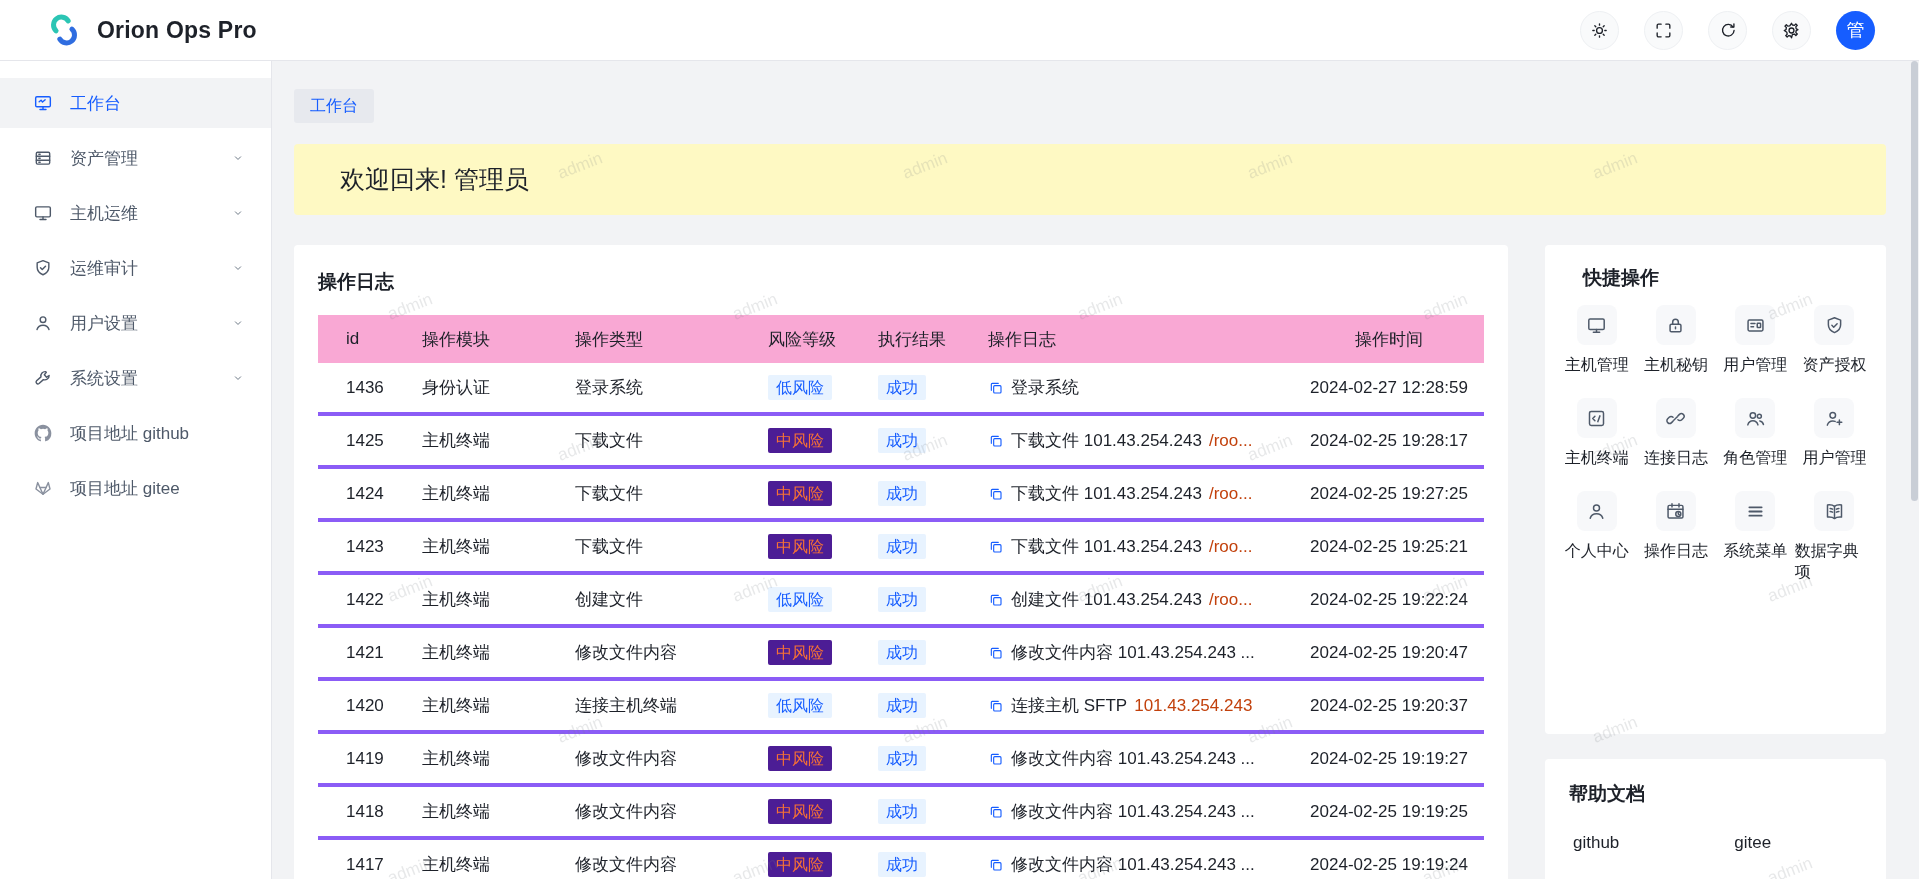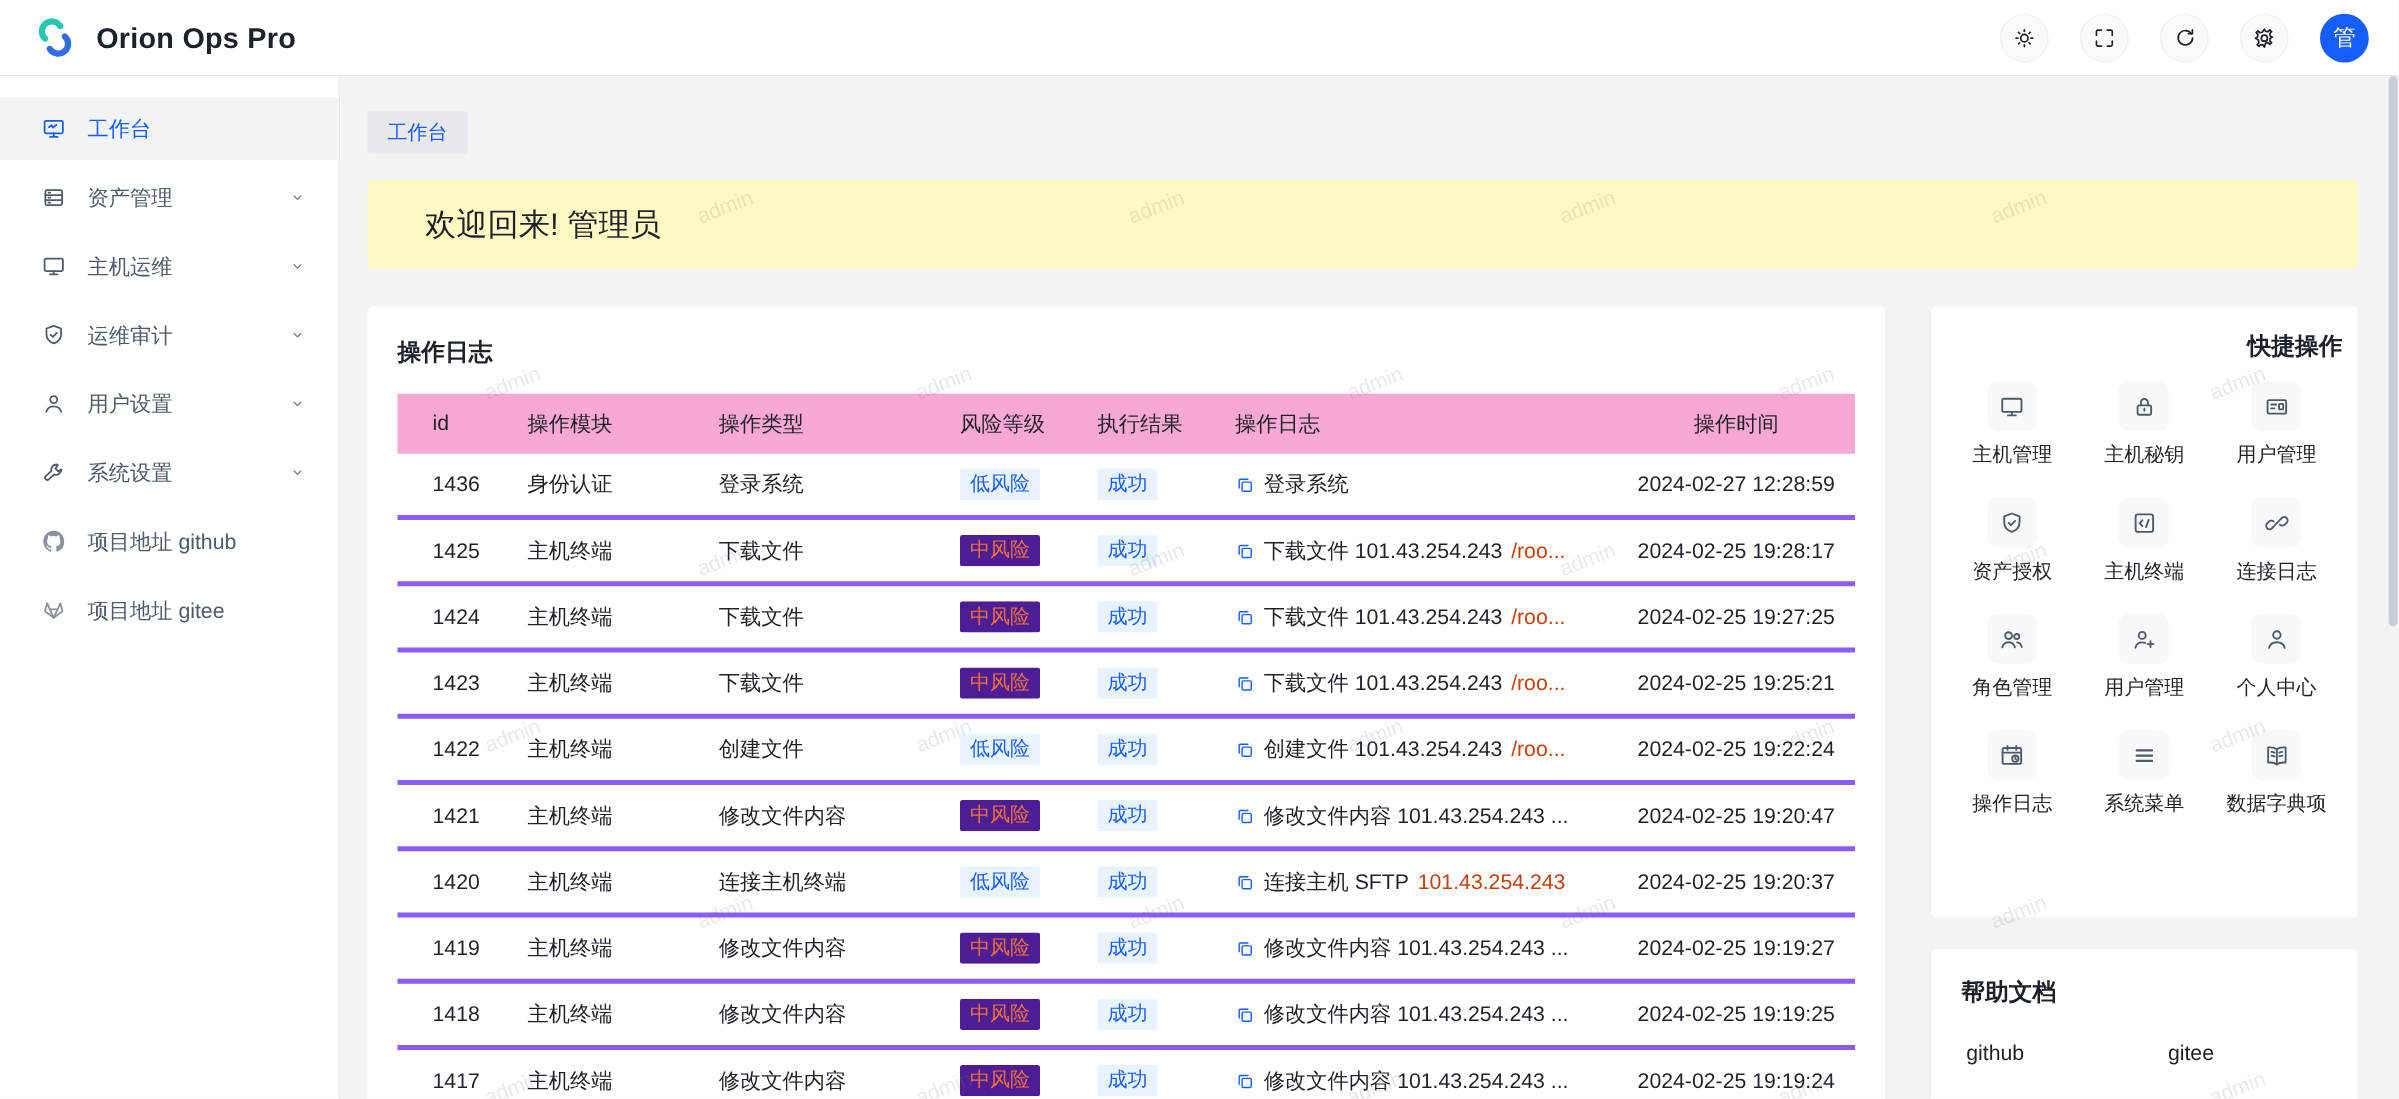--- a/index.html
+++ b/index.html
@@ -5,21 +5,21 @@
   * { margin:0; padding:0; box-sizing:border-box; }
   html,body { width:1919px; height:879px; overflow:hidden; }
   body {
     font-family:"Liberation Sans","DejaVu Sans",sans-serif;
     background:#f2f3f5; color:#1d2129; position:relative;
   }
   .app { height:879px; display:flex; flex-direction:column; }
 
   
   .hdr { height:61px; flex:none; background:#fff; border-bottom:1px solid #e5e6eb;
-         display:flex; align-items:center; padding:0 24px; position:relative; z-index:5;}
+         display:flex; align-items:center; padding:0 44px; position:relative; z-index:5;}
   .logo-wrap { display:flex; align-items:center; gap:13px; }
   .logo-svg { width:40px; height:40px; }
   .logo-title { font-size:23px; font-weight:600; color:#1d2129; letter-spacing:.2px;}
   .hdr-right { margin-left:auto; display:flex; align-items:center; gap:25px; }
   .circle-btn { width:39px; height:39px; border-radius:50%; background:#f9fafb;
                 border:1px solid #eef0f3; display:flex; align-items:center; justify-content:center;
                 color:#1d2129; cursor:pointer;}
   .circle-btn svg { width:19px; height:19px; }
   .avatar { width:39px; height:39px; border-radius:50%; background:#165dff; color:#fff;
             font-size:18px; display:flex; align-items:center; justify-content:center; cursor:pointer;}
@@ -63,22 +63,22 @@
   .badge-blue   { background:#e8f3ff; color:#165dff; }
   .badge-orange { background:#4c1d95; color:#f77234; }
   .td-log { display:flex; align-items:center; gap:7px; }
   .copy-icon { width:16px; height:16px; flex:none; color:#165dff; cursor:pointer; display:flex;}
   .copy-icon svg { width:16px; height:16px; }
   .log-link { color:#c2410c; text-decoration:none; cursor:pointer; }
 
   
   .right-col { width:341px; flex:none; display:flex; flex-direction:column; gap:25px; }
   .quick-card { background:#fff; border-radius:4px; padding:20px 12px; height:489px; }
-  .quick-card .card-title { margin:0 0 14px 13px; line-height:26px;text-align:right;}
-  .quick-grid { display:grid; grid-template-columns:repeat(3,1fr); row-gap:23px; margin-top:14px;}
+  .quick-card .card-title { margin:0 0 14px 26px; line-height:26px;}
+  .quick-grid { display:grid; grid-template-columns:repeat(4,1fr); row-gap:23px; margin-top:14px;}
   .q-item { display:flex; flex-direction:column; align-items:center; cursor:pointer; }
   .q-tile { width:40px; height:40px; border-radius:8px; background:#f7f8fa; color:#4e5969;
             display:flex; align-items:center; justify-content:center; }
   .q-tile svg { width:21px; height:21px; }
   .q-label { margin-top:9px; font-size:16px; color:#1d2129; line-height:21px; }
   .help-card { background:#fff; border-radius:4px; padding:22px 24px; height:180px; }
   .help-links { display:flex; gap:115px; margin-top:26px; padding-left:4px; }
   .help-link { font-size:17px; color:#1d2129; cursor:pointer; text-decoration:none; }
 
   

